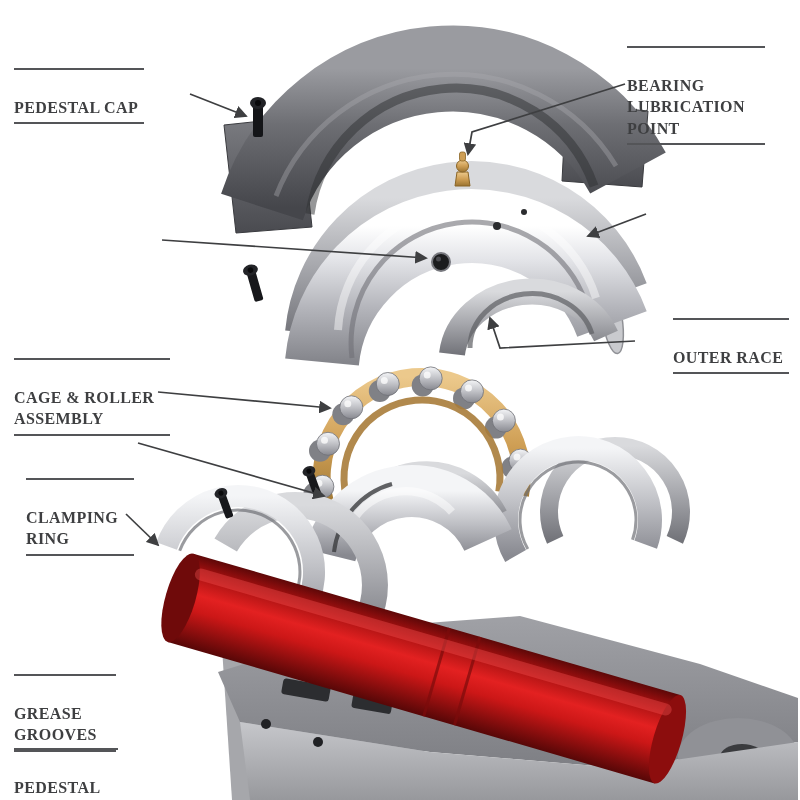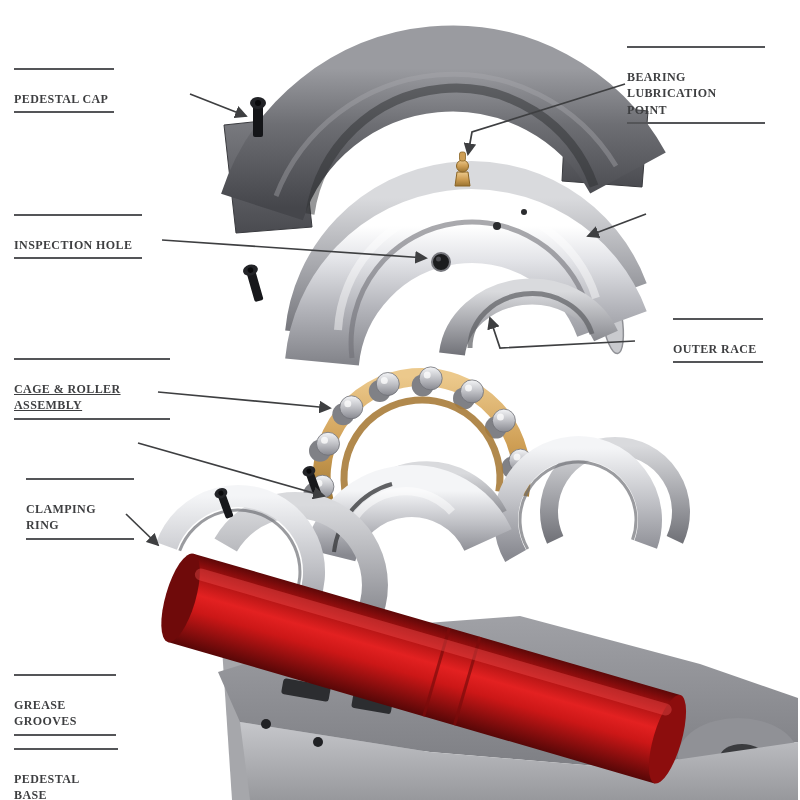--- a/index.html
+++ b/index.html
@@ -8,21 +8,21 @@
     overflow:hidden;font-family:"Liberation Serif","DejaVu Serif",serif;
   }
   .scene svg.fig{position:absolute;left:0;top:0;}
   .label{
     position:absolute;
     border-top:2px solid #545558;
     border-bottom:2px solid #545558;
     padding:5px 6px 4px 0;
     color:#3e3f41;
     font-weight:700;
-    font-size:12px;
+    font-size:16px;
     letter-spacing:0.4px;
     line-height:1.35;
     z-index:5;
     white-space:pre-line;
   }
 </style>
 </head>
 <body>
 
 <div class="scene">
@@ -240,29 +240,26 @@
 
   <div class="label" style="left:14px;top:68px;">
     <span>PEDESTAL CAP</span>
   </div>
 
   <div class="label" style="left:627px;top:46px;width:132px;">
     <span>BEARING LUBRICATION POINT</span>
   </div>
 
 
-  <div class="label" style="left:14px;top:214px;width:122px;">
-    <span>INSPECTION HOLE</span>
-  </div>
 
   <div class="label" style="left:637px;top:318px;margin-left:36px;">
     <span>OUTER RACE</span>
   </div>
 
-  <div class="label" style="left:14px;top:358px;width:150px;text-decoration:underline;">
+  <div class="label" style="left:14px;top:358px;width:150px;">
     <span>CAGE &amp; ROLLER ASSEMBLY</span>
   </div>
 
 
   <div class="label" style="left:14px;top:478px;width:102px;margin-left:12px;">
     <span>CLAMPING RING</span>
   </div>
 
   <div class="label" style="left:14px;top:674px;width:96px;">
     <span>GREASE GROOVES</span>

